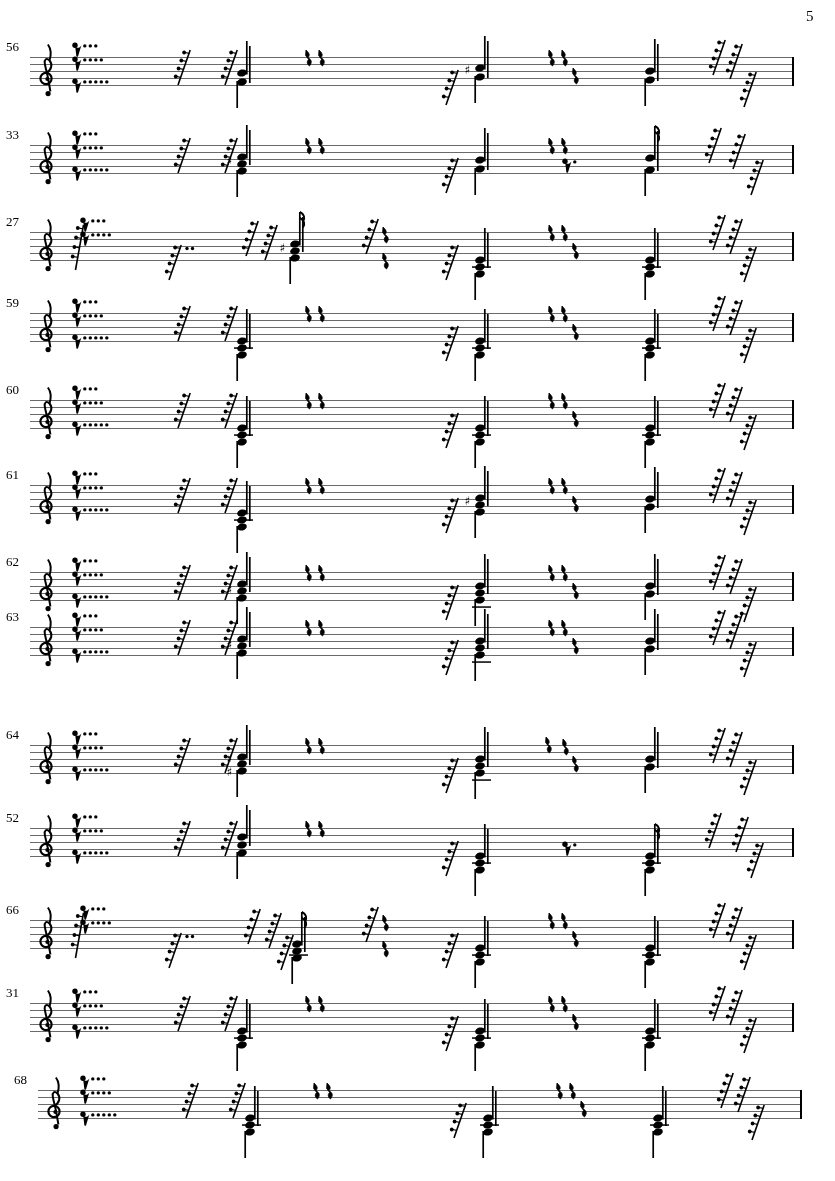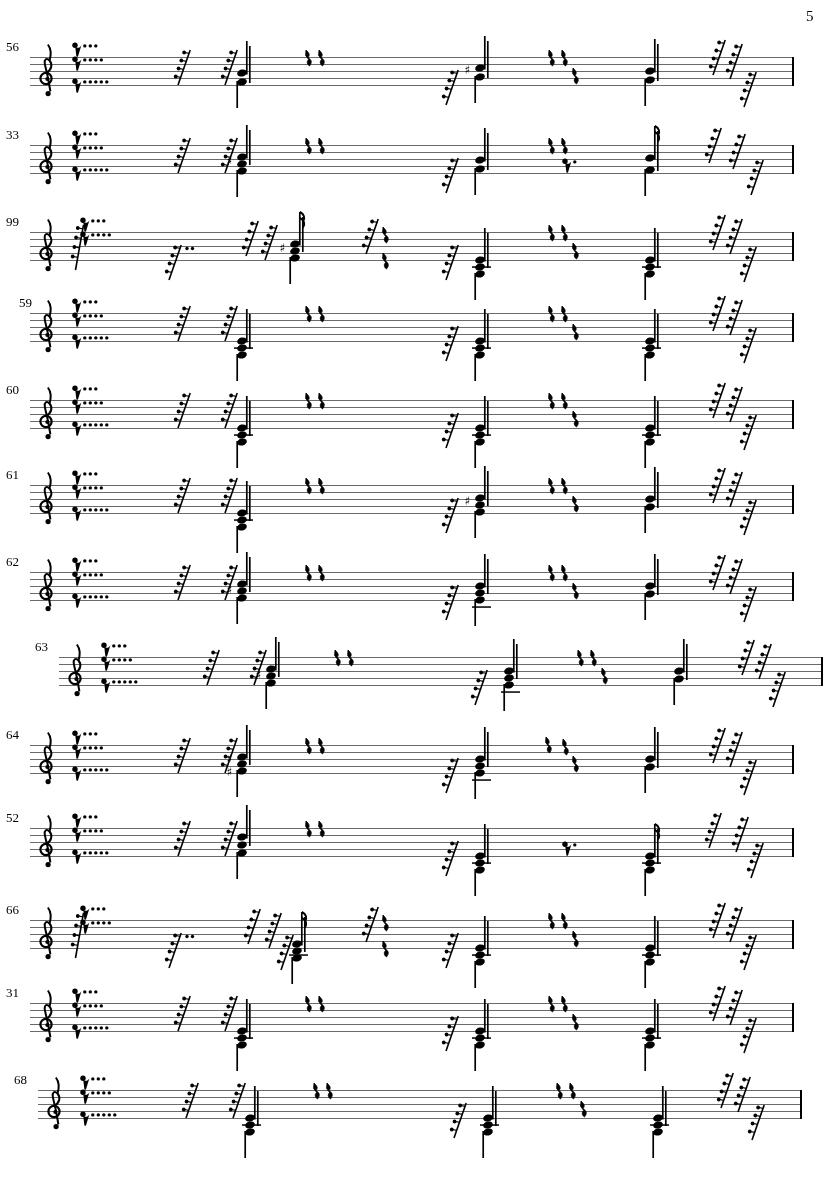--- a/index.html
+++ b/index.html
@@ -310,21 +310,21 @@
               <circle cx="0.7628571428571425" cy="27.5" r="1.9"></circle>
           </svg></div>
         <div class="bar" style="left: 792px; top: 34px; height: 28.5px;"></div>
       </div>
       <div class="sysbox" style="left: 0px; top: 198px; width: 835px; height: 120px;">
         <div class="sline" style="left: 30px; top: 34px; width: 762px;"></div>
         <div class="sline" style="left: 30px; top: 41px; width: 762px;"></div>
         <div class="sline" style="left: 30px; top: 48px; width: 762px;"></div>
         <div class="sline" style="left: 30px; top: 55px; width: 762px;"></div>
         <div class="sline" style="left: 30px; top: 62px; width: 762px;"></div>
-        <div class="mnum" style="left: 6px; top: 16px; width: 26px;">99</div>
+        <div class="mnum" style="left: 6px; top: 16px; width: 26px;">27</div>
         <div class="glyph" style="left: 36px; top: 19px;"><svg width="22" height="58" viewBox="0 0 22 58" xmlns="http://www.w3.org/2000/svg" fill="#000">
             <circle cx="10" cy="36.5" r="5.6" fill="none" stroke="#000" stroke-width="2.2"></circle>
     <circle cx="11.4" cy="37" r="2.1"></circle>
     <path d="M10,31 C15.5,28 17,22.5 13.5,18.5 C10.5,15.2 8.2,17.6 8.8,21.6 C9.6,26.4 11.4,32 12.4,38 L14.4,49.5" fill="none" stroke="#000" stroke-width="2"></path>
     <path d="M13.5,18.5 C15.2,13 15.2,7 11.9,2.5" fill="none" stroke="#000" stroke-width="2"></path>
     <circle cx="12.1" cy="51.6" r="2.6"></circle>
           </svg></div>
         <div class="glyph" style="left: 80px; top: 19px;"><svg width="30.5" height="16" viewBox="0 0 30.5 16" xmlns="http://www.w3.org/2000/svg" fill="#000">
             <circle cx="3" cy="3.2" r="2.7"></circle>
     <path d="M3.2,4.6 C5.2,6.5 7.6,6.2 9.4,3.2 L5.9,14.8 L4.4,14.6 Z"></path>
@@ -486,21 +486,21 @@
               <circle cx="0.7628571428571425" cy="27.5" r="1.9"></circle>
           </svg></div>
         <div class="bar" style="left: 792px; top: 34px; height: 28.5px;"></div>
       </div>
       <div class="sysbox" style="left: 0px; top: 279px; width: 835px; height: 120px;">
         <div class="sline" style="left: 30px; top: 34px; width: 762px;"></div>
         <div class="sline" style="left: 30px; top: 41px; width: 762px;"></div>
         <div class="sline" style="left: 30px; top: 48px; width: 762px;"></div>
         <div class="sline" style="left: 30px; top: 55px; width: 762px;"></div>
         <div class="sline" style="left: 30px; top: 62px; width: 762px;"></div>
-        <div class="mnum" style="left: 6px; top: 16px; width: 26px; text-align: right;">59</div>
+        <div class="mnum" style="left: 6px; top: 16px; width: 26px;">59</div>
         <div class="glyph" style="left: 36px; top: 19px;"><svg width="22" height="58" viewBox="0 0 22 58" xmlns="http://www.w3.org/2000/svg" fill="#000">
             <circle cx="10" cy="36.5" r="5.6" fill="none" stroke="#000" stroke-width="2.2"></circle>
     <circle cx="11.4" cy="37" r="2.1"></circle>
     <path d="M10,31 C15.5,28 17,22.5 13.5,18.5 C10.5,15.2 8.2,17.6 8.8,21.6 C9.6,26.4 11.4,32 12.4,38 L14.4,49.5" fill="none" stroke="#000" stroke-width="2"></path>
     <path d="M13.5,18.5 C15.2,13 15.2,7 11.9,2.5" fill="none" stroke="#000" stroke-width="2"></path>
     <circle cx="12.1" cy="51.6" r="2.6"></circle>
           </svg></div>
         <div class="glyph" style="left: 72px; top: 19px;"><svg width="30.5" height="16" viewBox="0 0 30.5 16" xmlns="http://www.w3.org/2000/svg" fill="#000">
             <circle cx="3" cy="3.2" r="2.7"></circle>
     <path d="M3.2,4.6 C5.2,6.5 7.6,6.2 9.4,3.2 L5.9,14.8 L4.4,14.6 Z"></path>
@@ -1068,21 +1068,21 @@
               <circle cx="9.128571428571426" cy="3.5" r="1.9"></circle>
             <line x1="6.9399999999999995" y1="11.5" x2="11.54" y2="12.3" stroke="#000" stroke-width="1.2"></line>
               <circle cx="6.339999999999999" cy="11.5" r="1.9"></circle>
             <line x1="4.151428571428571" y1="19.5" x2="8.751428571428571" y2="20.3" stroke="#000" stroke-width="1.2"></line>
               <circle cx="3.5514285714285707" cy="19.5" r="1.9"></circle>
             <line x1="1.362857142857143" y1="27.5" x2="5.962857142857143" y2="28.3" stroke="#000" stroke-width="1.2"></line>
               <circle cx="0.7628571428571425" cy="27.5" r="1.9"></circle>
           </svg></div>
         <div class="bar" style="left: 792px; top: 34px; height: 28.5px;"></div>
       </div>
-      <div class="sysbox" style="left: 0px; top: 623px; width: 722px; height: 120px; margin-left: 29px;">
+      <div class="sysbox" style="left: 0px; top: 593px; width: 722px; height: 120px;">
         <div class="sline" style="left: 30px; top: 34px; width: 762px;"></div>
         <div class="sline" style="left: 30px; top: 41px; width: 762px;"></div>
         <div class="sline" style="left: 30px; top: 48px; width: 762px;"></div>
         <div class="sline" style="left: 30px; top: 55px; width: 762px;"></div>
         <div class="sline" style="left: 30px; top: 62px; width: 762px;"></div>
         <div class="mnum" style="left: 6px; top: 16px; width: 26px;">63</div>
         <div class="glyph" style="left: 36px; top: 19px;"><svg width="22" height="58" viewBox="0 0 22 58" xmlns="http://www.w3.org/2000/svg" fill="#000">
             <circle cx="10" cy="36.5" r="5.6" fill="none" stroke="#000" stroke-width="2.2"></circle>
     <circle cx="11.4" cy="37" r="2.1"></circle>
     <path d="M10,31 C15.5,28 17,22.5 13.5,18.5 C10.5,15.2 8.2,17.6 8.8,21.6 C9.6,26.4 11.4,32 12.4,38 L14.4,49.5" fill="none" stroke="#000" stroke-width="2"></path>

